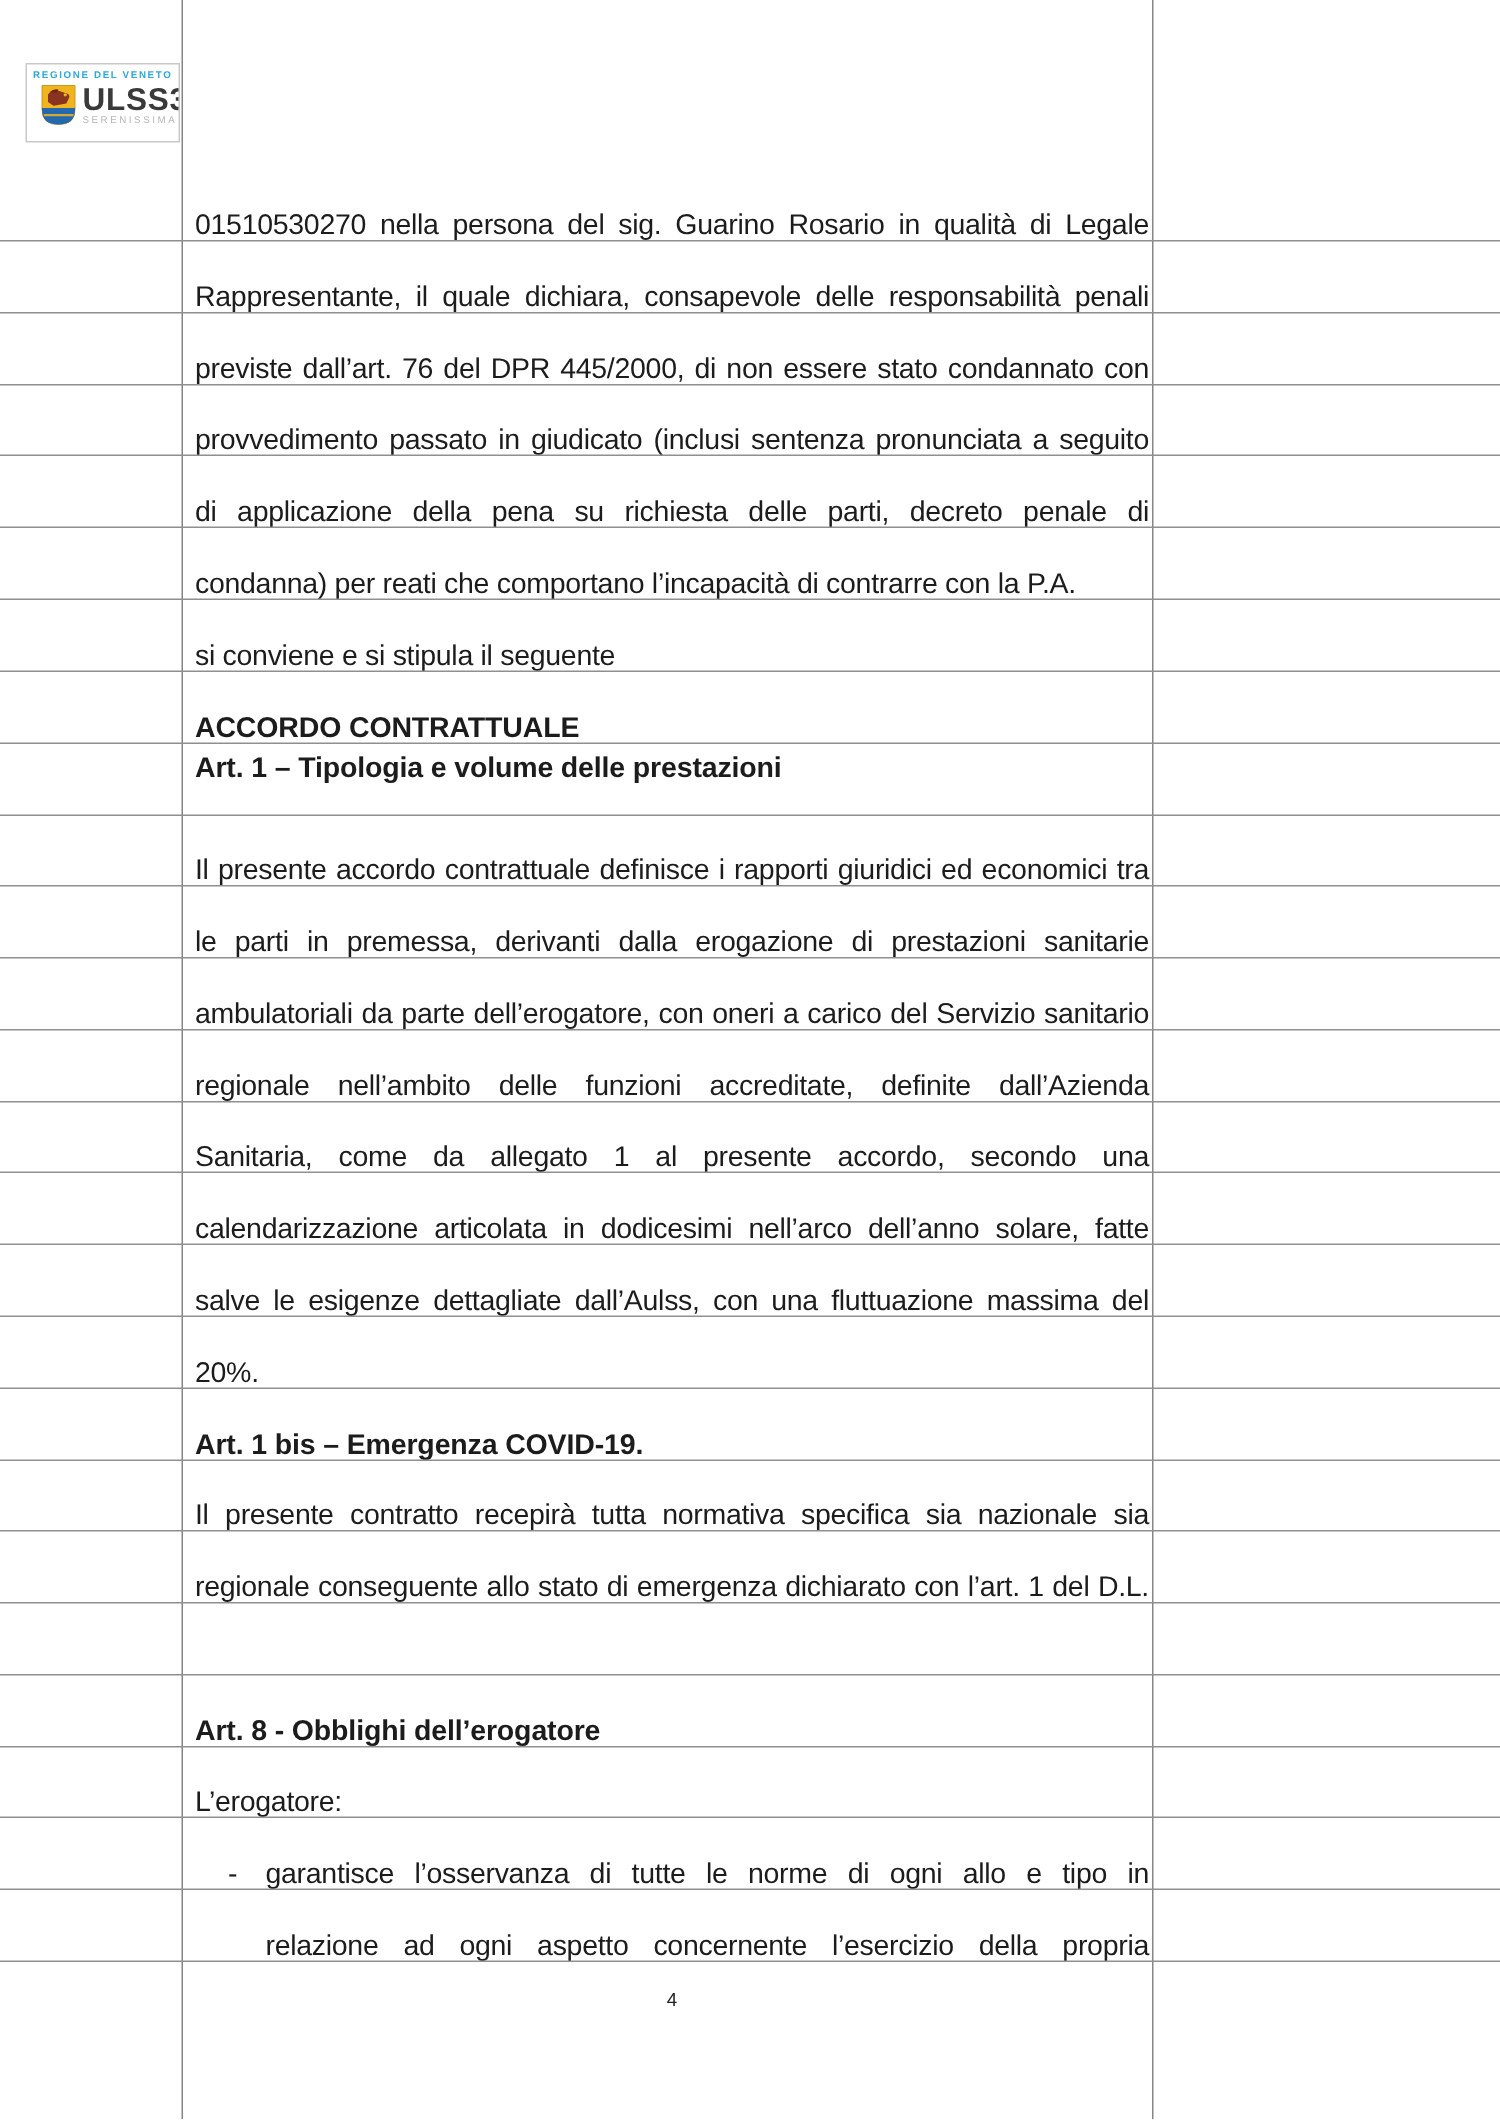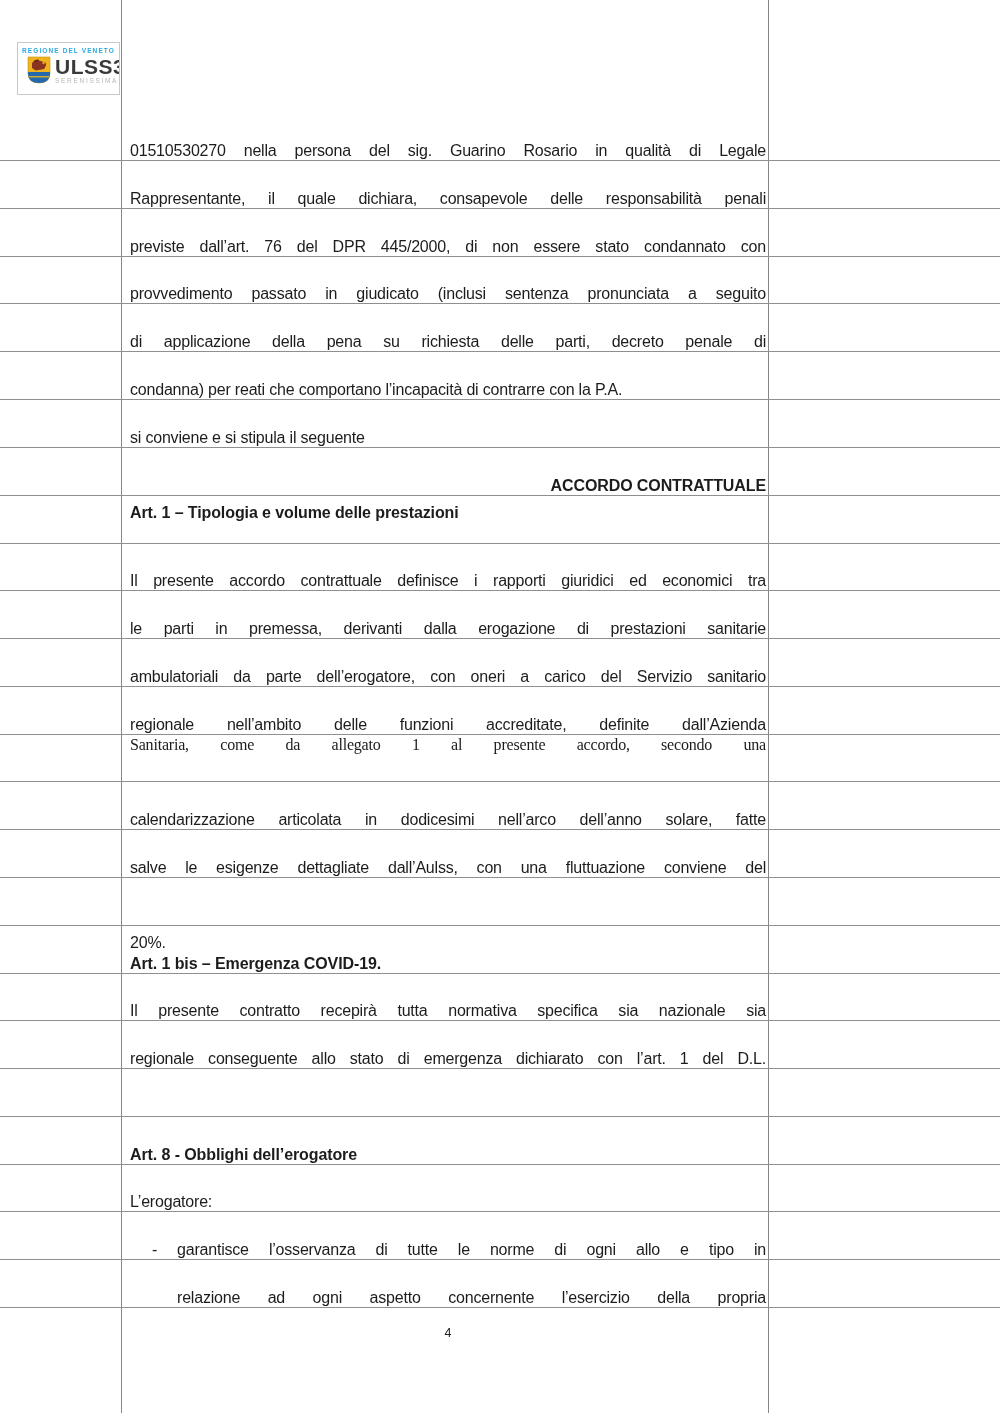--- a/index.html
+++ b/index.html
@@ -9,25 +9,25 @@
   }
   
   .vline{position:absolute;top:0;width:1px;height:1413px;background:#868686;}
   #vline-left{left:121px;}
   #vline-right{left:768px;}
   
   .ruleline{position:absolute;left:0;width:1000px;height:1px;background:#8f8f8f;}
   
   .row{
     position:absolute;left:130px;width:636px;height:24px;line-height:24px;
-    font-size:16px;letter-spacing:-0.2px;
+    font-size:19px;letter-spacing:-0.2px;
   }
   .row.justify{text-align:justify;text-align-last:justify;text-justify:inter-word;}
   .row.bold{font-weight:bold;letter-spacing:-0.1px;}
-  .row.center{text-align:right;}
+  .row.center{text-align:left;}
   .row.bullet{padding-left:47px;width:589px;}
   .dash{position:absolute;left:22px;top:0;}
   
   #pagenum{
     position:absolute;left:130px;top:1326px;width:636px;height:20px;
     text-align:center;font-size:12.5px;color:#222;
   }
   
   #logo{
     position:absolute;left:17px;top:42px;width:103px;height:53px;
@@ -81,24 +81,24 @@
   <div class="row justify" style="top: 282px;">provvedimento passato in giudicato (inclusi sentenza pronunciata a seguito</div>
   <div class="row justify" style="top: 330px;">di applicazione della pena su richiesta delle parti, decreto penale di</div>
   <div class="row" style="top: 378px;">condanna) per reati che comportano l’incapacità di contrarre con la P.A.</div>
   <div class="row" style="top: 426px;">si conviene e si stipula il seguente</div>
   <div class="row bold center" style="top: 474px;">ACCORDO CONTRATTUALE</div>
   <div class="row bold" style="top: 501px;">Art. 1 – Tipologia e volume delle prestazioni</div>
   <div class="row justify" style="top: 569px;">Il presente accordo contrattuale definisce i rapporti giuridici ed economici tra</div>
   <div class="row justify" style="top: 617px;">le parti in premessa, derivanti dalla erogazione di prestazioni sanitarie</div>
   <div class="row justify" style="top: 665px;">ambulatoriali da parte dell’erogatore, con oneri a carico del Servizio sanitario</div>
   <div class="row justify" style="top: 713px;">regionale nell’ambito delle funzioni accreditate, definite dall’Azienda</div>
-  <div class="row justify" style="top: 733px; font-family: Liberation Serif, serif;">Sanitaria, come da allegato 1 al presente accordo, secondo una</div>
+  <div class="row justify" style="top: 760px;">Sanitaria, come da allegato 1 al presente accordo, secondo una</div>
   <div class="row justify" style="top: 808px;">calendarizzazione articolata  in dodicesimi nell’arco dell’anno solare, fatte</div>
-  <div class="row justify" style="top: 856px;">salve le esigenze dettagliate dall’Aulss, con una fluttuazione conviene del</div>
-  <div class="row" style="top: 904px; margin-top: 27px;">20%.</div>
+  <div class="row justify" style="top: 856px;">salve le esigenze dettagliate dall’Aulss, con una fluttuazione massima del</div>
+  <div class="row" style="top: 904px;">20%.</div>
   <div class="row bold" style="top: 952px;">Art. 1 bis – Emergenza COVID-19.</div>
   <div class="row justify" style="top: 999px;">Il presente contratto recepirà tutta normativa specifica sia nazionale sia</div>
   <div class="row justify" style="top: 1047px;">regionale conseguente allo stato di emergenza dichiarato con l’art. 1 del D.L.</div>
   <div class="row bold" style="top: 1143px;">Art. 8 - Obblighi dell’erogatore</div>
   <div class="row" style="top: 1190px;">L’erogatore:</div>
   <div class="row bullet justify" style="top: 1238px;">
     <span class="dash">-</span><span>garantisce l’osservanza di tutte le norme di ogni allo e tipo in</span>
   </div>
   <div class="row bullet justify" style="top: 1286px;">relazione ad ogni aspetto concernente l’esercizio della propria</div>
 

